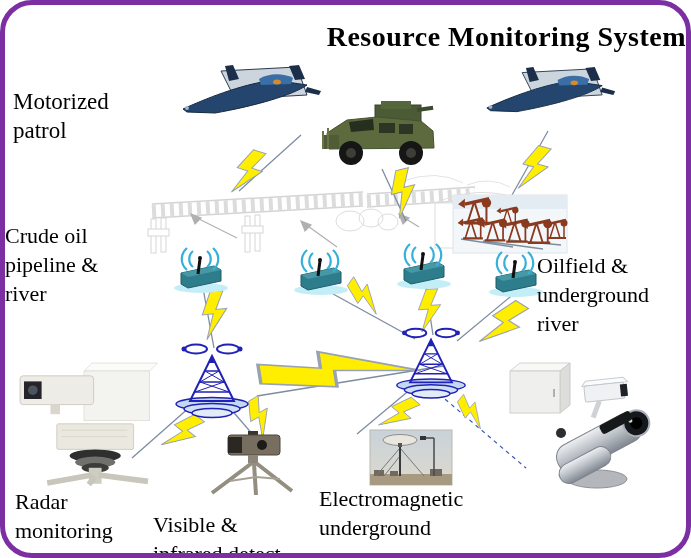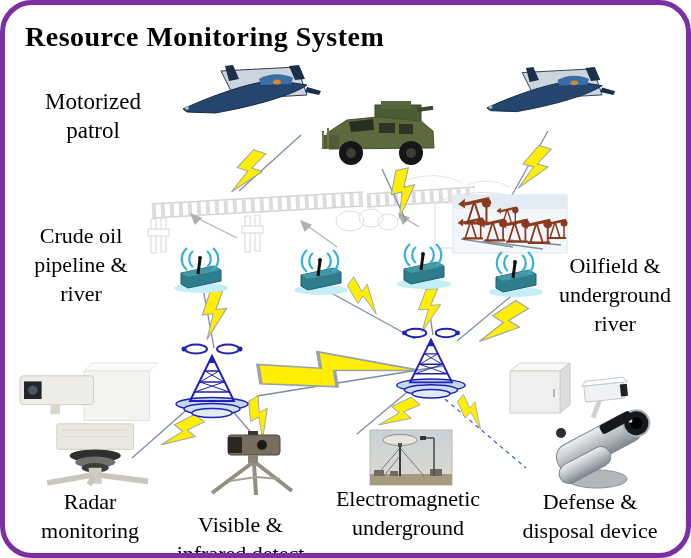--- a/index.html
+++ b/index.html
@@ -3,23 +3,23 @@
 <meta charset="utf-8">
 <style>
   html,body{margin:0;padding:0;background:#ffffff;}
   #canvas{
     position:relative;width:691px;height:558px;box-sizing:border-box;
     border:5px solid var(--c-border,#7c2fa3);border-radius:32px;
     background:#fff;overflow:hidden;
     font-family:"Liberation Serif","DejaVu Serif",serif;color:#000;
   }
   #art{position:absolute;left:0;top:0;width:691px;height:558px;}
-  .label{position:absolute;text-align:center;white-space:pre-line;line-height:29px;font-size:22px;}
+  .label{position:absolute;white-space:pre-line;line-height:29px;font-size:22px;}
   .title{
-    position:absolute;left:4px;right:0;top:16px;text-align:left;
+    position:absolute;left:12px;right:0;top:16px;text-align:right;
     font-size:28px;font-weight:bold;letter-spacing:.5px;padding-left:16px;
   }
 </style>
 </head>
 <body>
 
 <div id="canvas">
 
   <div class="title">Resource Monitoring System</div>
 
@@ -260,15 +260,13 @@
 river</div>
   <div class="label" style="left:532px;top:246px;width:156px">Oilfield &amp;
 underground
 river</div>
   <div class="label" style="left:10px;top:482px;width:150px">Radar
 monitoring</div>
   <div class="label" style="left:148px;top:505px;width:175px">Visible &amp;
 infrared detect</div>
   <div class="label" style="left:314px;top:479px;width:178px">Electromagnetic
 underground</div>
-  <div class="label" style="left:494px;top:482px;width:182px">Defense &amp;
-disposal device</div>
 </div>
 
 </body></html>

